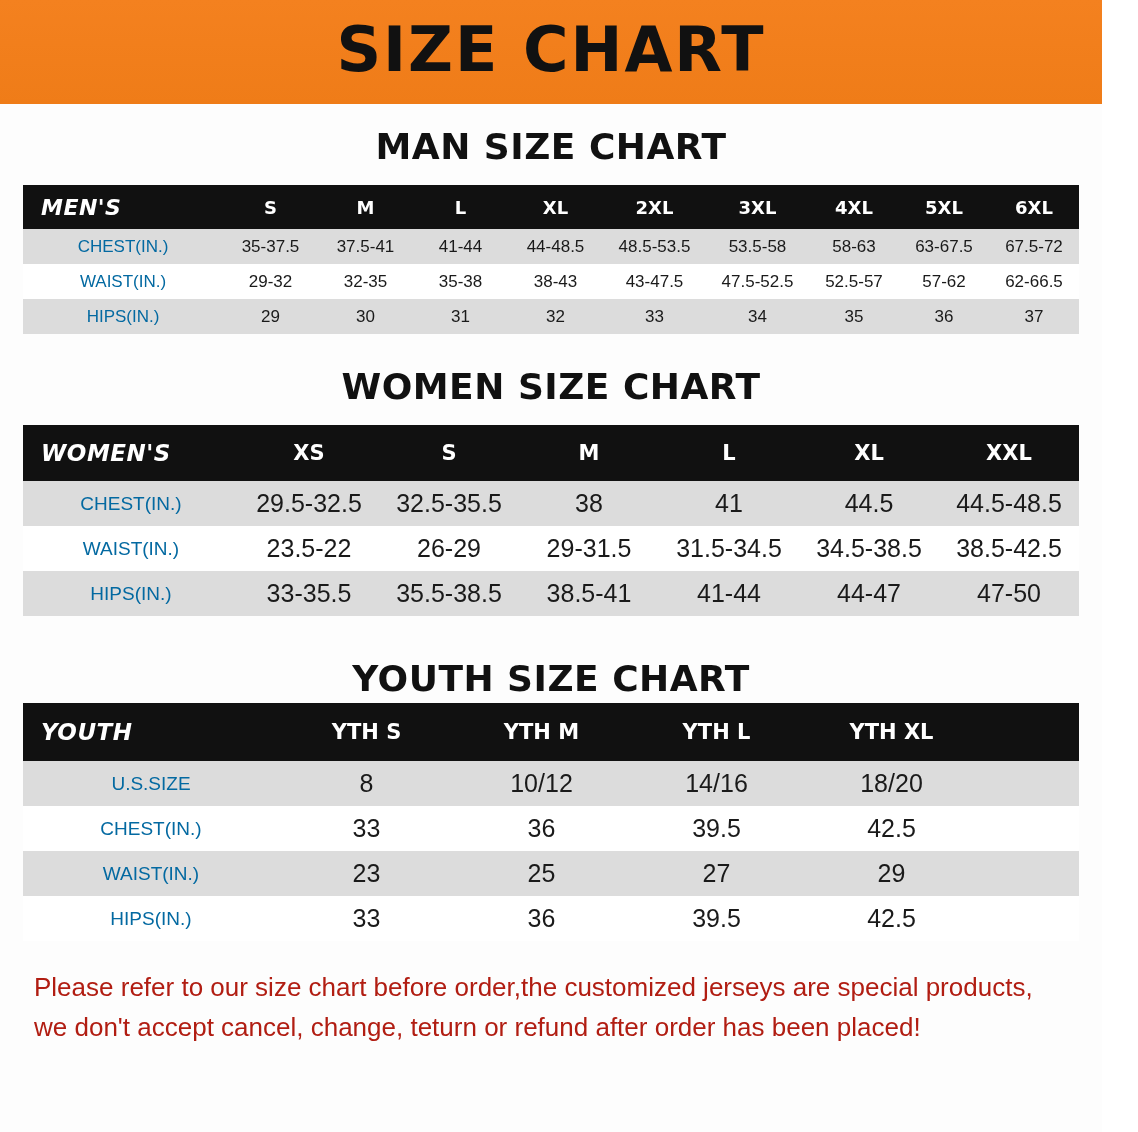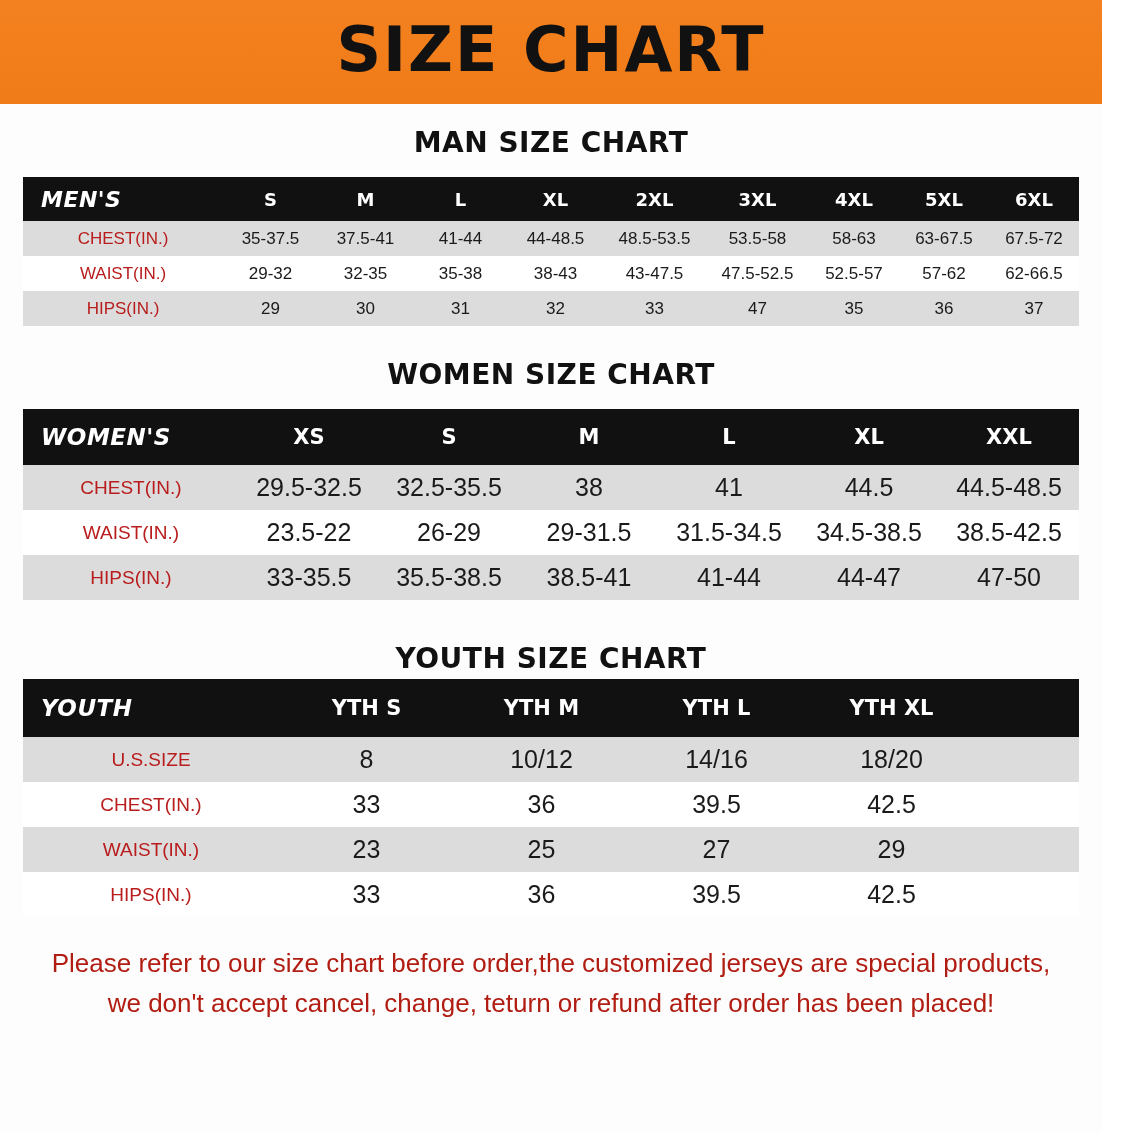--- a/index.html
+++ b/index.html
@@ -39,21 +39,21 @@
     color: #111111;
     line-height: 1;
     margin-top: -4px;
   }
 
   
   .section-title {
     text-align: center;
     font-family: "DejaVu Sans", sans-serif;
     font-weight: bold;
-    font-size: 28px;
+    font-size: 36px;
     color: #111111;
     letter-spacing: 0.5px;
   }
   .mst { margin-top: 22px; }
   .wst { margin-top: 32px; }
   .yst { margin-top: 42px; }
 
   
   table {
     border-collapse: collapse;
@@ -100,36 +100,36 @@
     padding: 0;
     font-family: "Liberation Sans", sans-serif;
   }
   .women-table tbody td, .youth-table tbody td {
     height: 45px;
     font-size: 25px;
   }
   tbody td.rowlabel {
     text-align: center;
     font-size: 17px;
-    color: #b91c1c;
+    color: #0369a1;
   }
   .women-table tbody td.rowlabel,
   .youth-table tbody td.rowlabel { font-size: 19px; }
 
   tbody tr.shade td { background: #dcdcdc; }
   tbody tr.plain td { background: #ffffff; }
 
   
   .note {
     margin: 26px 34px 0 34px;
     color: #b11d12;
     font-family: "Liberation Sans", sans-serif;
     font-size: 26px;
     line-height: 1.55;
-    text-align: center;
+    text-align: left;
   }
   .note span { display: block; }
 </style>
 </head>
 <body>
 
 <div class="page">
 
   <div class="banner">
     <div class="banner-title">SIZE CHART</div>
@@ -189,21 +189,21 @@
           <td>57-62</td>
           <td>62-66.5</td>
         </tr>
         <tr class="shade">
           <td class="rowlabel">HIPS(IN.)</td>
           <td>29</td>
           <td>30</td>
           <td>31</td>
           <td>32</td>
           <td>33</td>
-          <td>47</td>
+          <td>34</td>
           <td>35</td>
           <td>36</td>
           <td>37</td>
         </tr>
       </tbody>
     </table>
   </div>
 
   <div class="section-title wst">WOMEN SIZE CHART</div>
   <div class="tbl-wrap">

